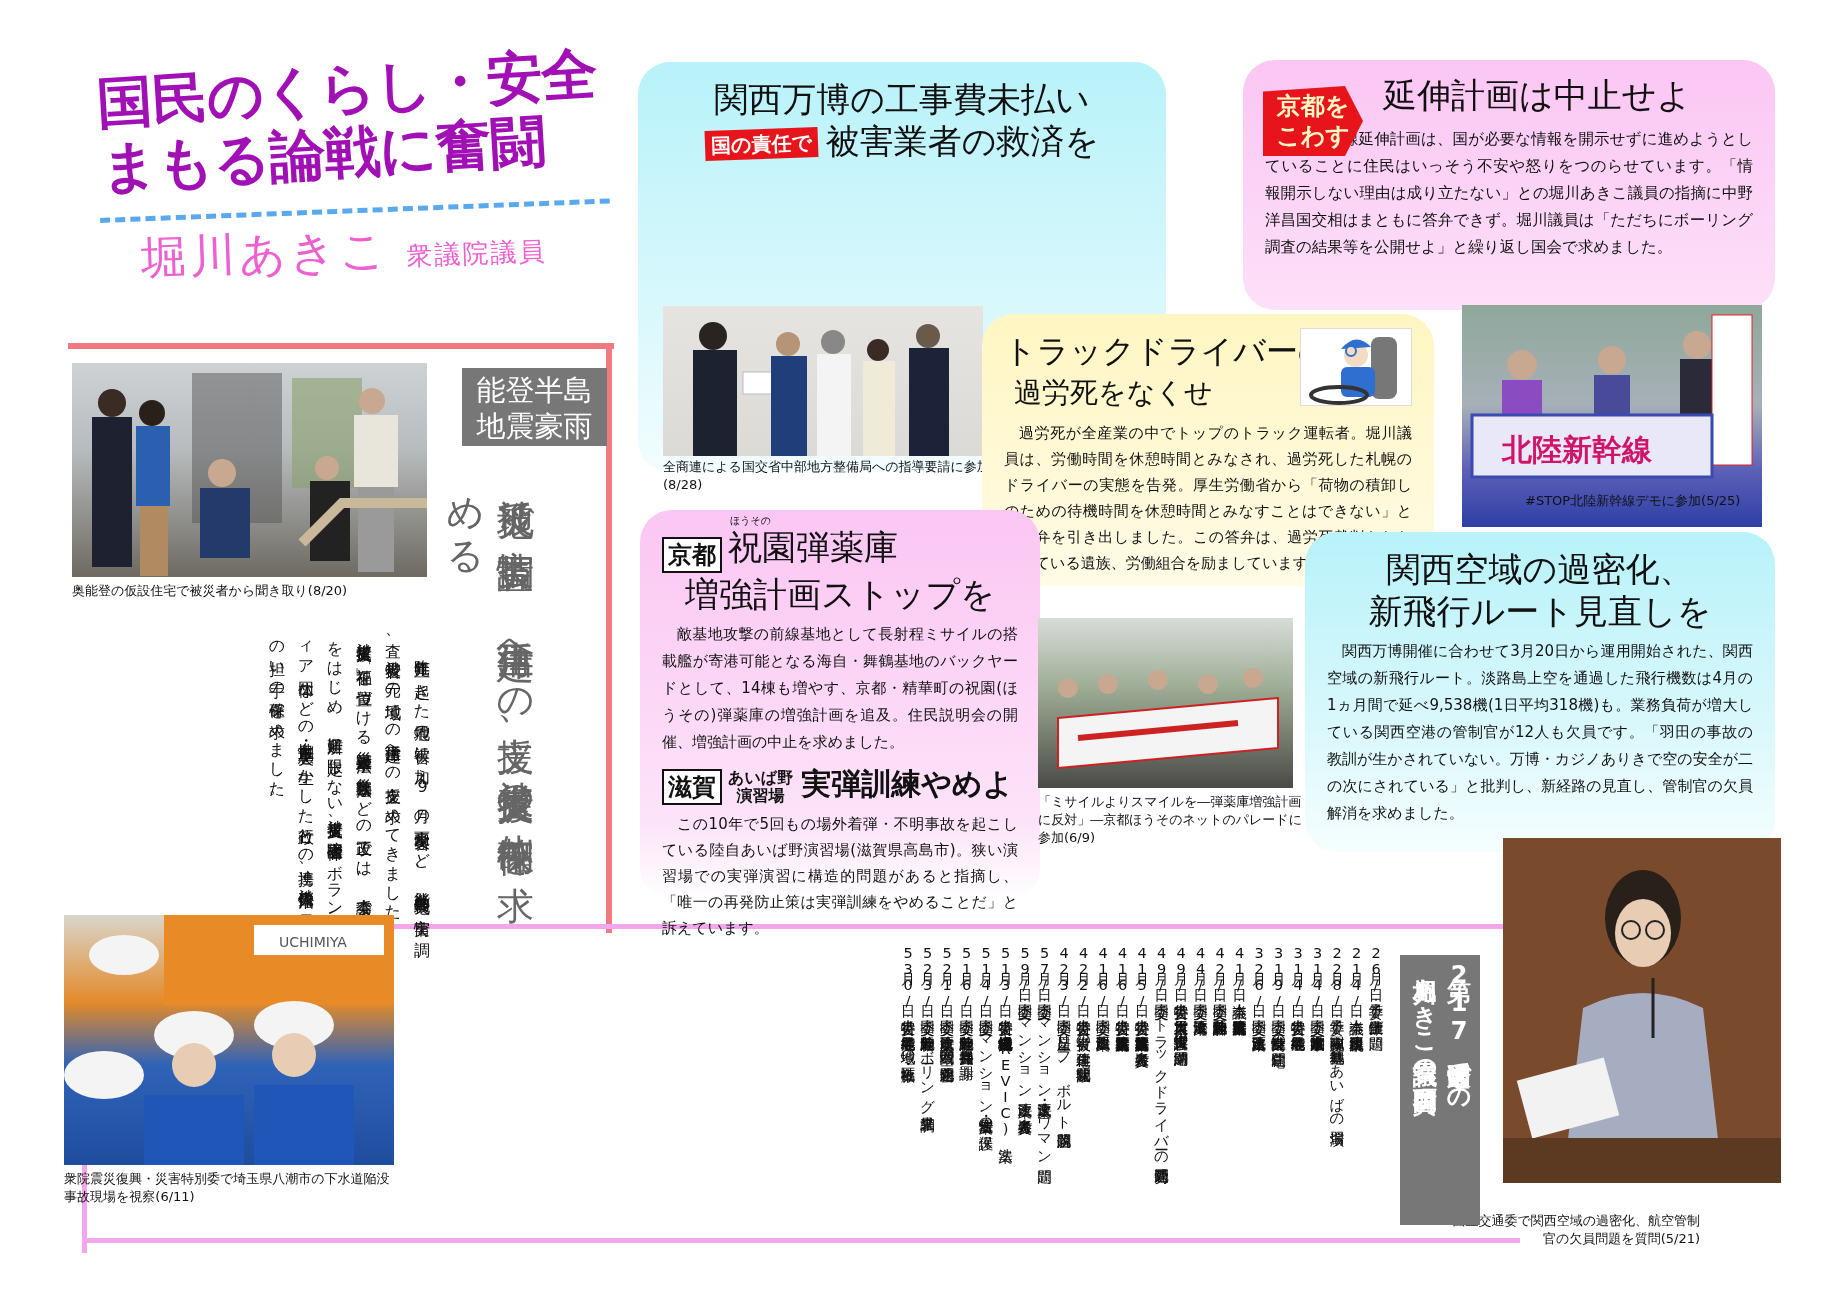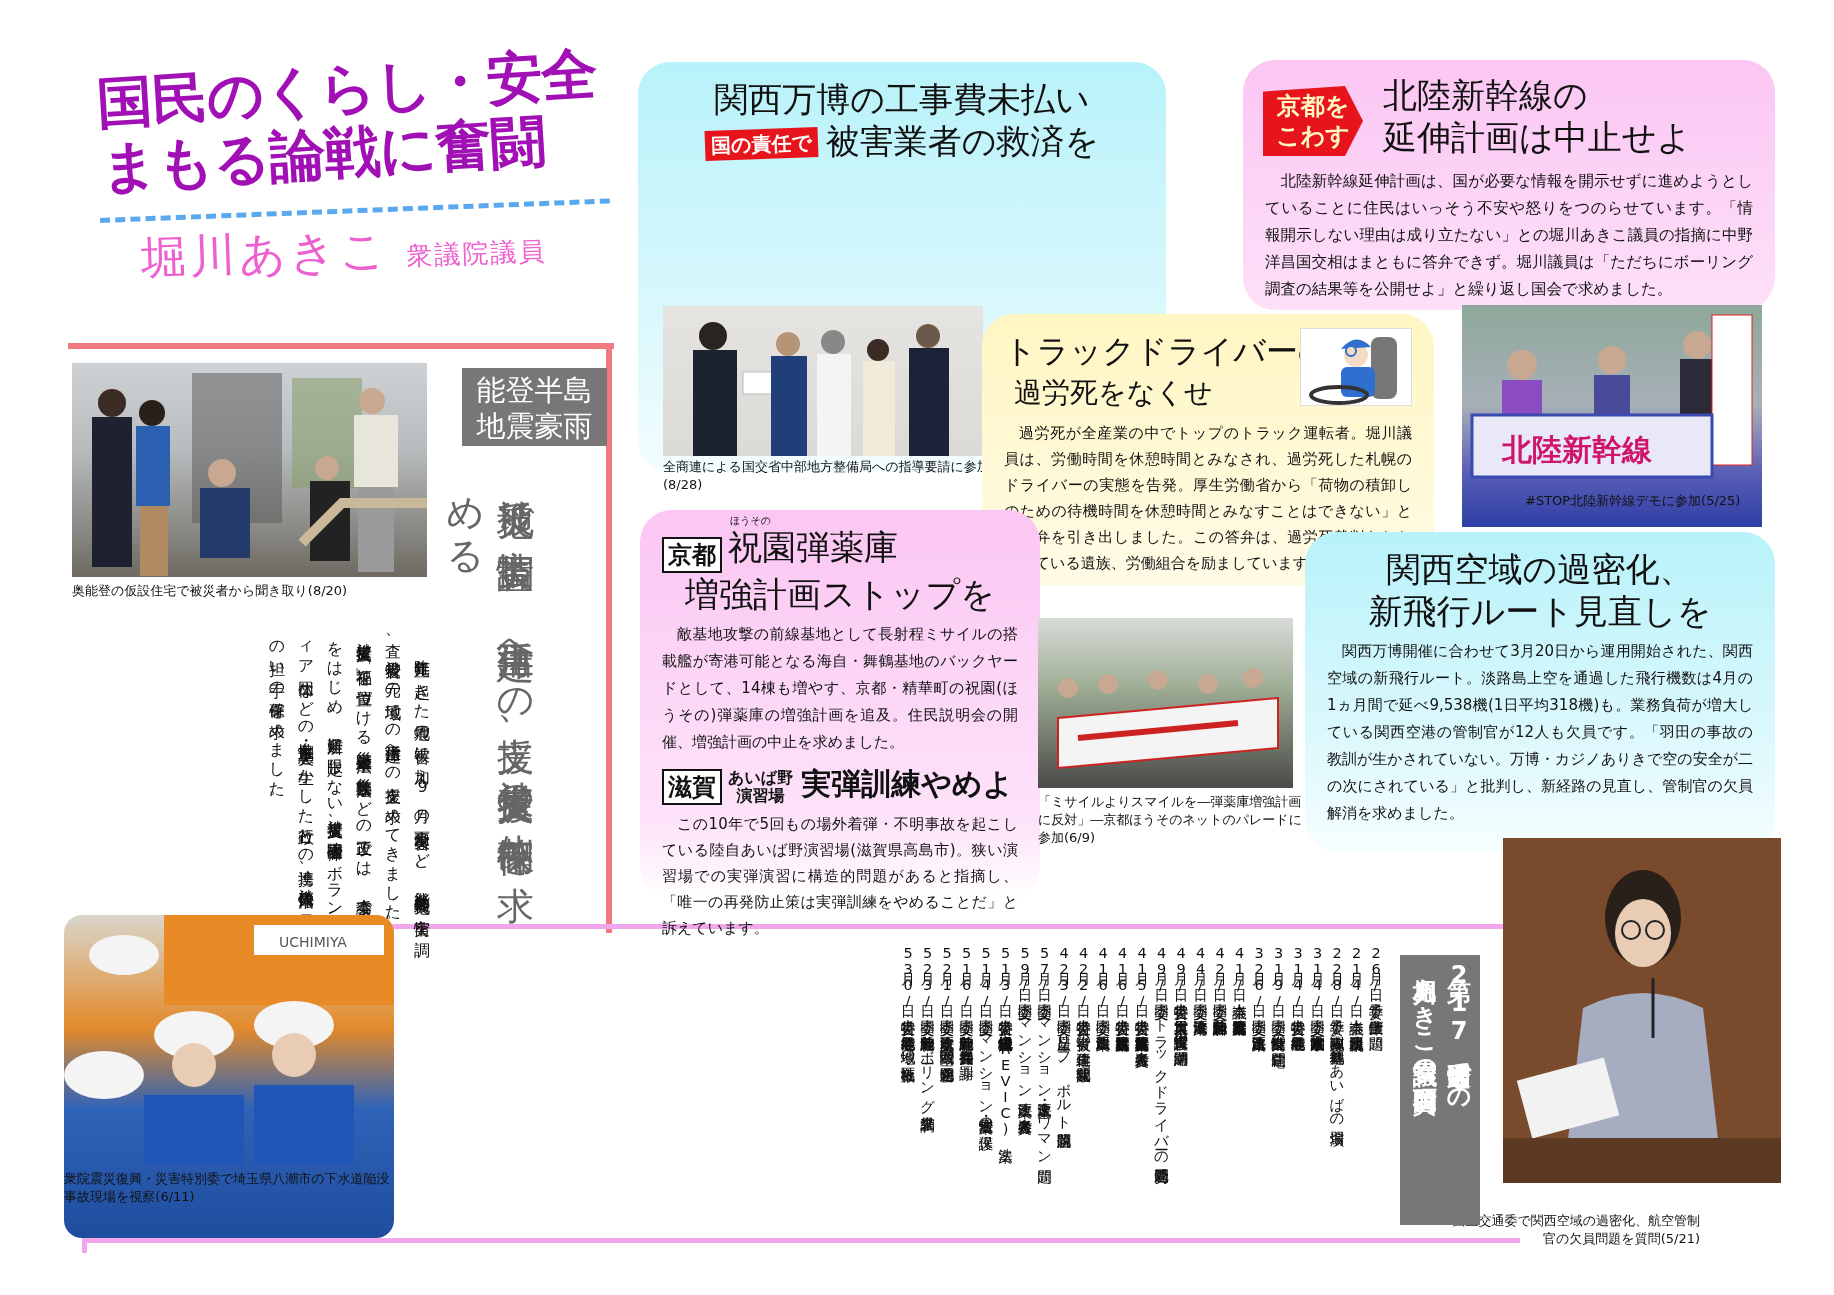--- a/index.html
+++ b/index.html
@@ -39,21 +39,21 @@
   .tag-box { display: inline-block; border: 2px solid #111; background: #fff; font-size: 24px; font-weight: bold; padding: 0 4px; line-height: 32px; margin-right: 6px; vertical-align: middle; }
 
   .photo { overflow: hidden; }
   .caption { font-size: 13px; line-height: 18px; color: #111; }
 
   
   .ph-noto { left: 72px; top: 363px; width: 355px; height: 214px; background: linear-gradient(180deg,#cfd2d4 0%,#b8bcbe 40%,#6e6a62 100%); }
   .ph-meeting { left: 663px; top: 306px; width: 320px; height: 150px; background: linear-gradient(180deg,#e6e4e0 0%,#dcdad6 100%); }
   .ph-demo { left: 1462px; top: 305px; width: 300px; height: 222px; background: linear-gradient(180deg,#8fa89a 0%,#a7b0b8 45%,#5b5fb6 75%,#2e3fa6 100%); }
   .ph-parade { left: 1038px; top: 618px; width: 255px; height: 170px; background: linear-gradient(180deg,#d8dcd8 0%,#9fae96 40%,#6e7468 75%,#4a4a48 100%); }
-  .ph-site { left: 64px; top: 915px; width: 330px; height: 323px; background: linear-gradient(180deg,#d9d6cc 0%,#e38a2a 35%,#2f63b8 60%,#1f4d9e 100%); border-radius: 18px; }
+  .ph-site { left: 64px; top: 915px; width: 330px; height: 250px; background: linear-gradient(180deg,#d9d6cc 0%,#e38a2a 35%,#2f63b8 60%,#1f4d9e 100%); }
   .ph-diet { left: 1503px; top: 838px; width: 278px; height: 345px; background: linear-gradient(90deg,#6b4228 0%,#8c5a36 30%,#b4b8c4 55%,#9aa0ae 75%,#6b4228 100%); }
   .ph-truck { left: 1300px; top: 328px; width: 112px; height: 78px; background: #fff; border: 1px solid #ddd; }
 
   
   .vt { writing-mode: vertical-rl; text-orientation: upright; }
   .noto-label { left: 462px; top: 368px; width: 145px; height: 78px; background: #777; color: #fff; font-size: 29px; line-height: 36px; padding: 4px 10px; text-align: center; }
   .noto-head { left: 440px; top: 470px; height: 420px; font-size: 37px; line-height: 50px; color: #666; letter-spacing: 2px; }
   .noto-body { left: 72px; top: 630px; width: 365px; height: 300px; font-size: 16px; line-height: 29px; color: #111; letter-spacing: 1px; text-align: justify; }
 
   .q-label { left: 1400px; top: 955px; height: 270px; width: 80px; background: #777; color: #fff; font-size: 24px; line-height: 34px; padding: 6px 4px; font-weight: bold; }
@@ -130,21 +130,20 @@
   </svg>
 </div>
 <div class="abs caption" style="left:663px; top:458px; width:330px;">全商連による国交省中部地方整備局への指導要請に参加(8/28)</div>
 
 <div class="abs box box-hokuriku">
   <div class="tag-kyoto">
     <div>京都を</div>
     <div>こわす</div>
   </div>
   <div style="margin-left:118px; margin-top:-2px;">
-    <div class="hd" style="text-align:left;">北陸新幹線の</div>
     <div class="hd" style="text-align:left;">延伸計画は中止せよ</div>
   </div>
   <div class="para" style="margin-top:10px;">北陸新幹線延伸計画は、国が必要な情報を開示せずに進めようとしていることに住民はいっそう不安や怒りをつのらせています。「情報開示しない理由は成り立たない」との堀川あきこ議員の指摘に中野洋昌国交相はまともに答弁できず。堀川議員は「ただちにボーリング調査の結果等を公開せよ」と繰り返し国会で求めました。</div>
 </div>
 <div class="abs photo ph-demo">
   <svg class="icon-svg" width="300" height="182">
     <circle cx="60" cy="60" r="15" fill="#c8a890"></circle>
       <rect x="40" y="75" width="40" height="60" fill="#8a4cc0"></rect>
     <circle cx="150" cy="55" r="14" fill="#c8a890"></circle>
       <rect x="132" y="70" width="36" height="60" fill="#4a4a9a"></rect>

